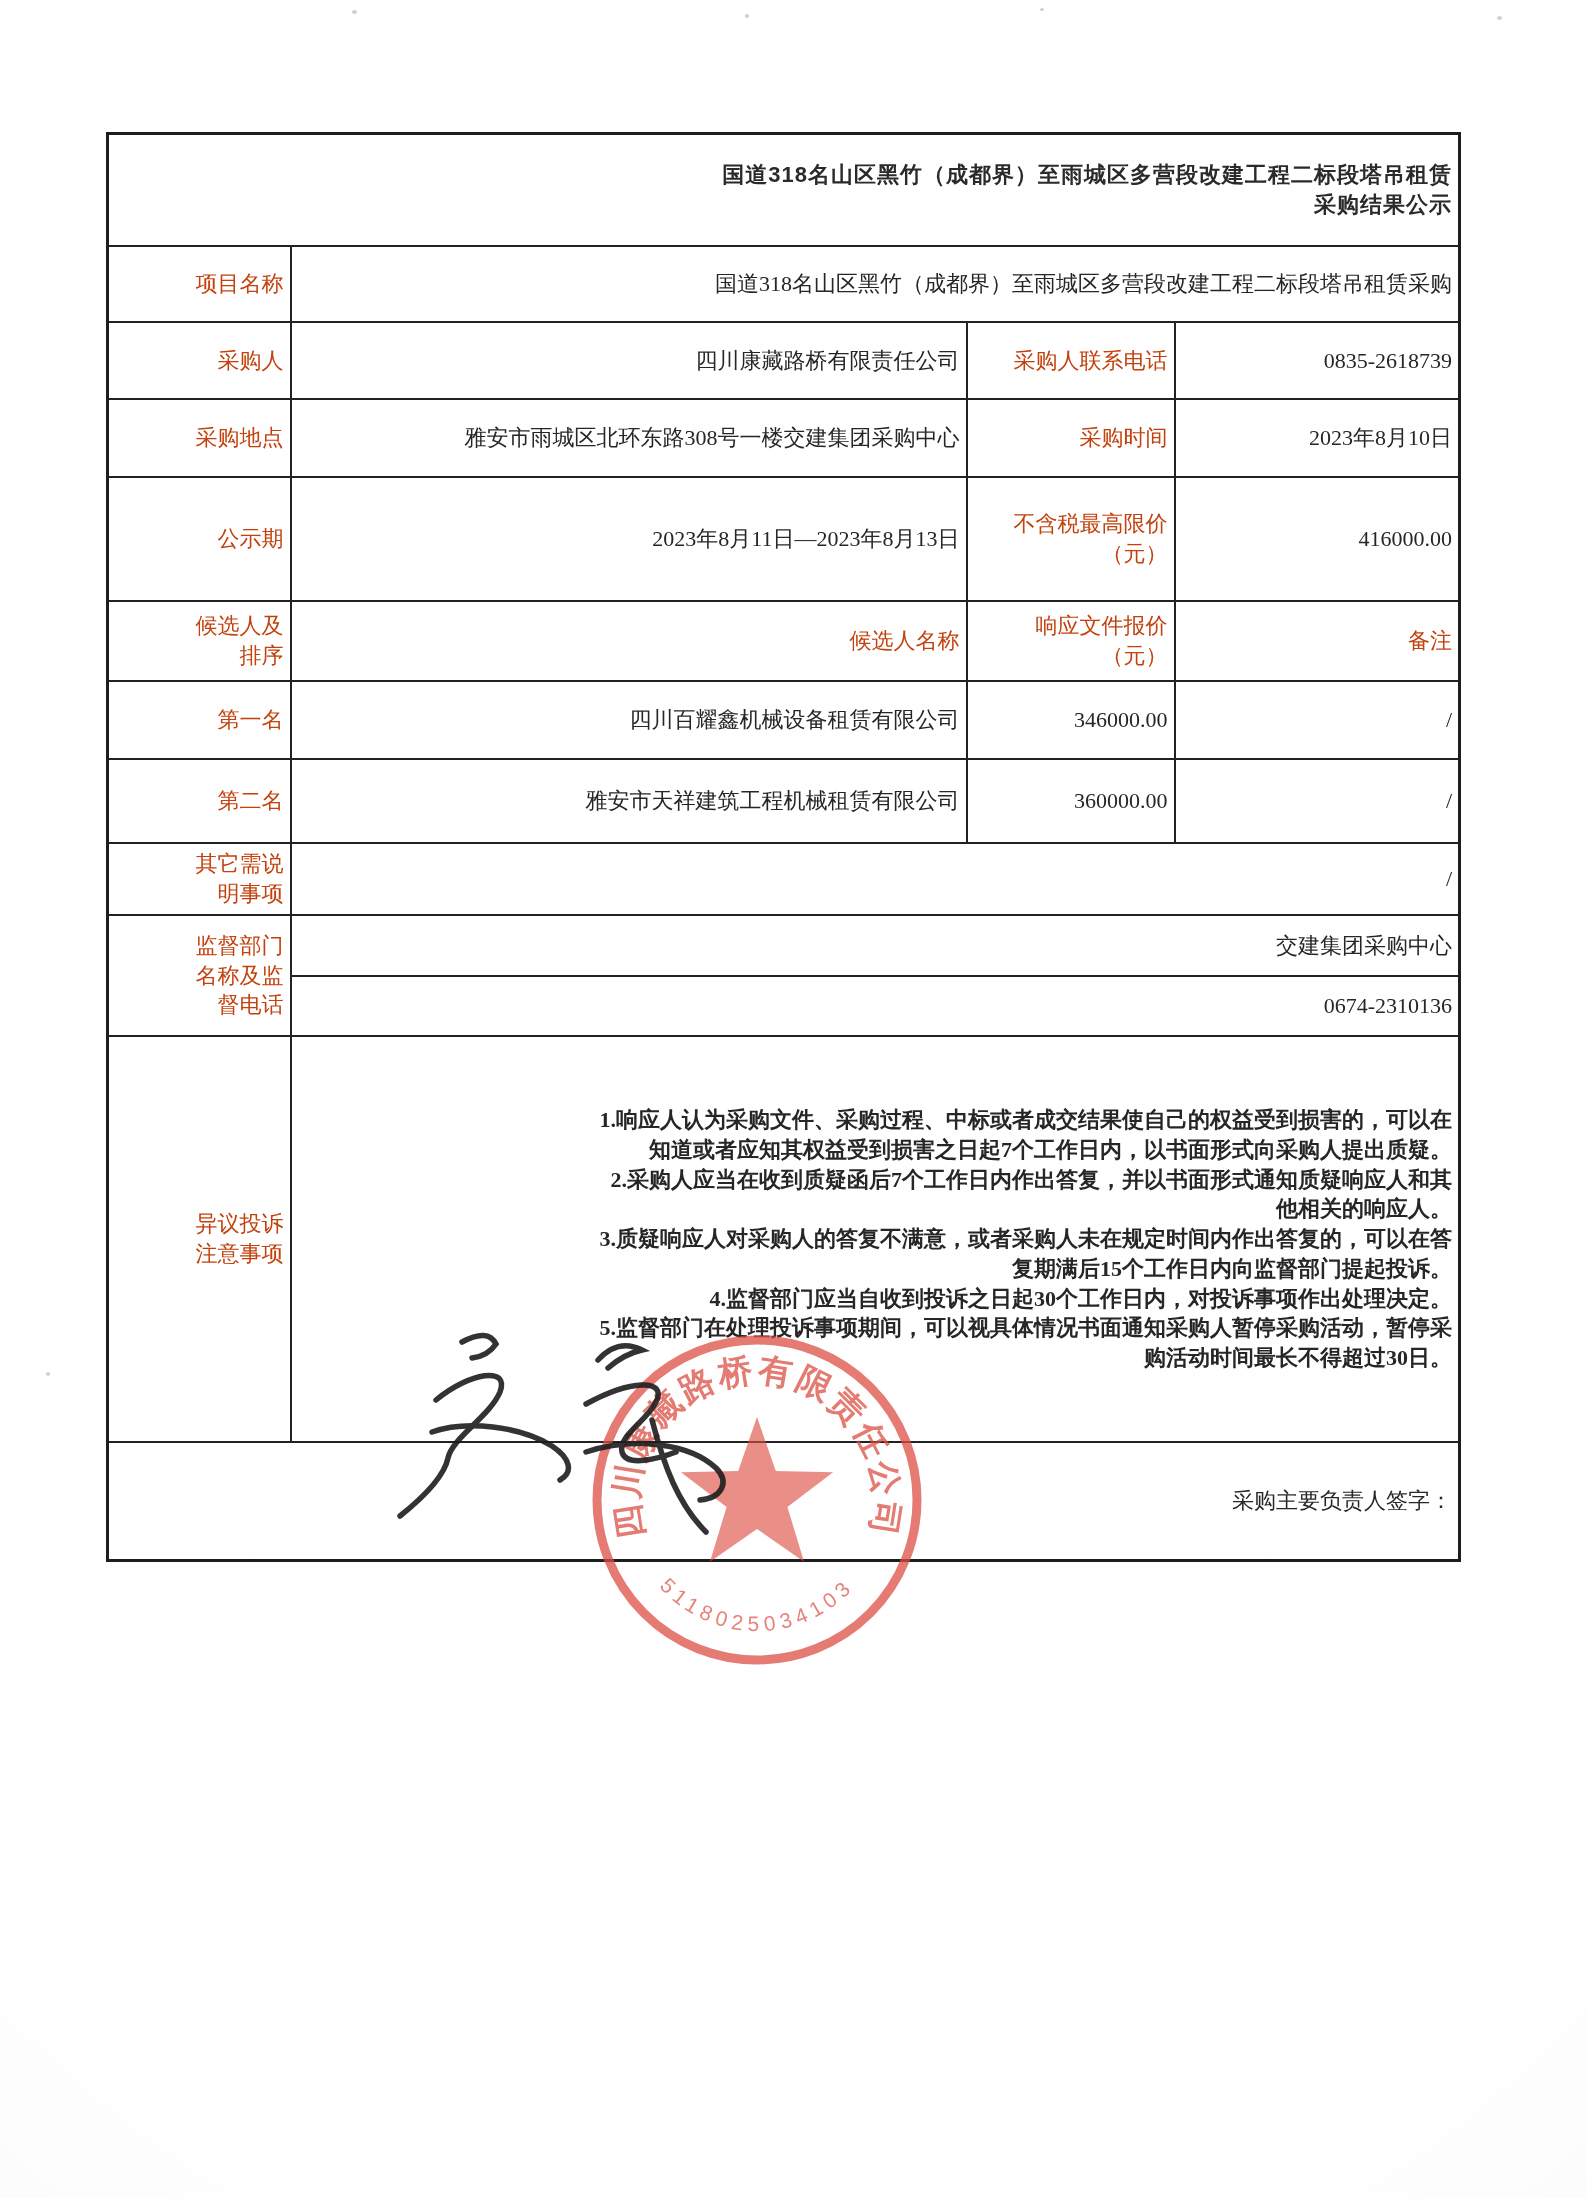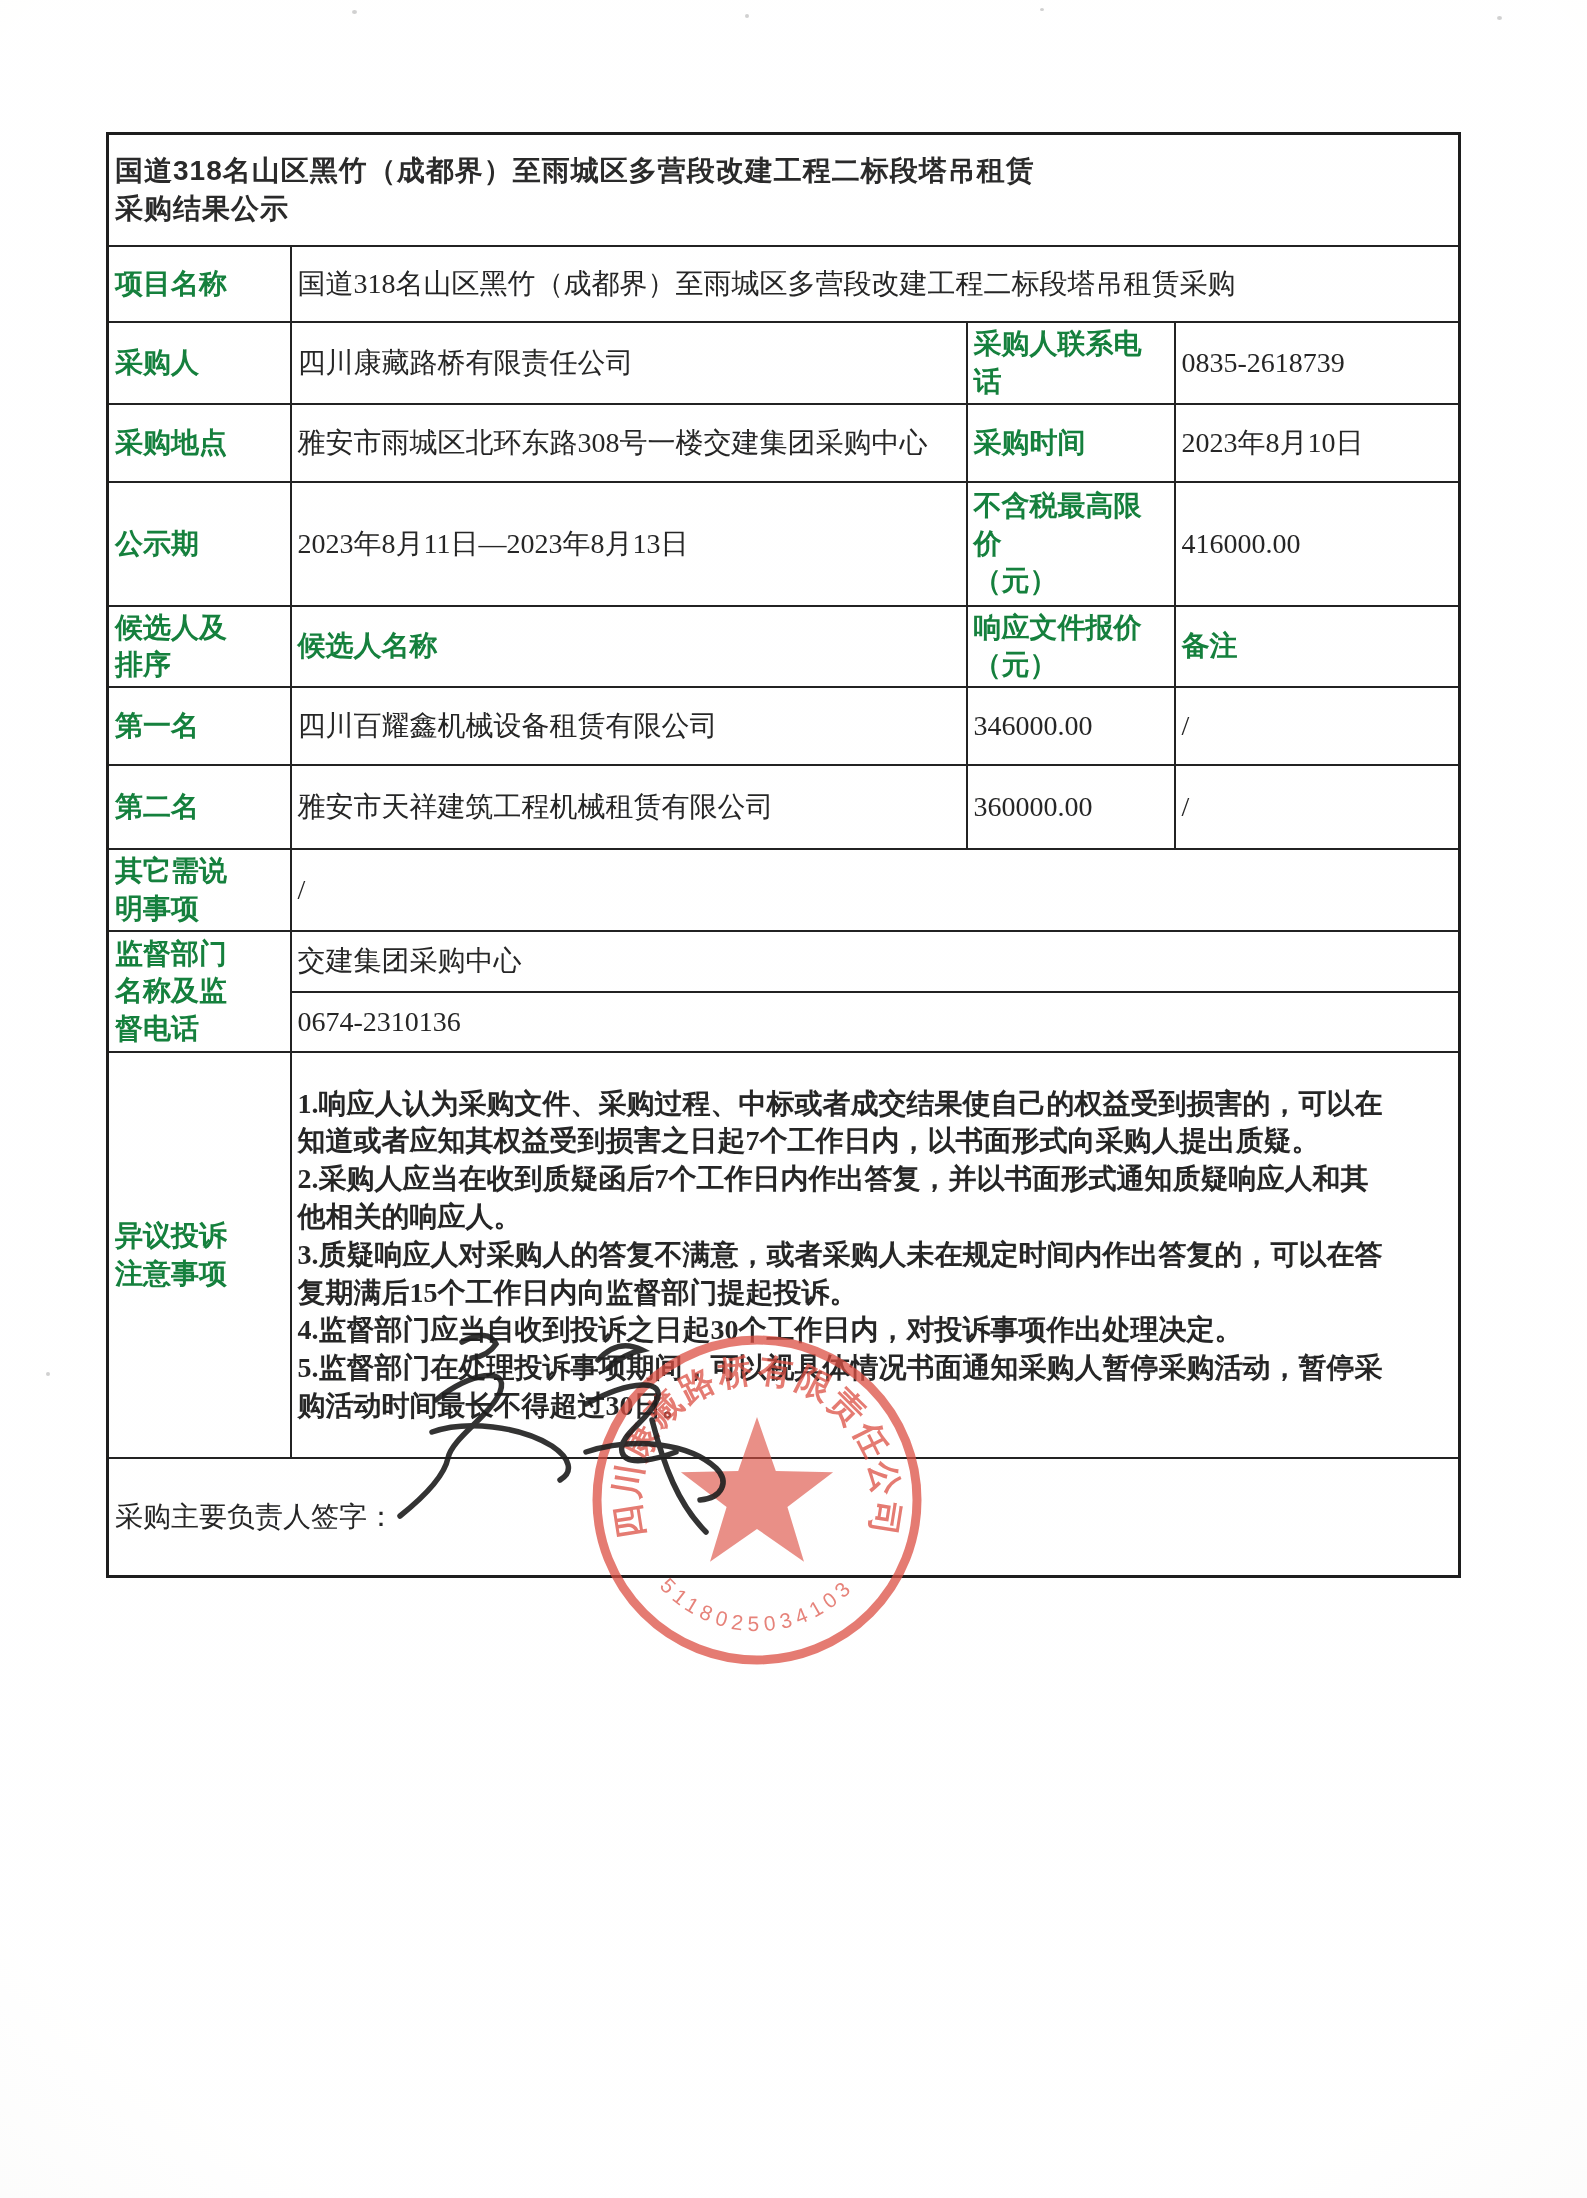--- a/index.html
+++ b/index.html
@@ -16,32 +16,32 @@
   }
   .speck{position:absolute;background:#9a9a98;border-radius:50%;opacity:.45;}
   table.doc{
     position:absolute;left:106px;top:132px;
     width:1352px;table-layout:fixed;
     border-collapse:collapse;
     border:3px solid #1d1d1d;
   }
   table.doc td{
     border:2px solid #222;
-    text-align:left;vertical-align:middle;
-    font-size:28px;line-height:1.35;
+    text-align:right;vertical-align:middle;
+    font-size:22px;line-height:1.35;
     padding:2px 6px;
     white-space:pre-line;
   }
   td.title-cell{
     font-family:"Liberation Sans","DejaVu Sans",sans-serif;
     font-weight:bold;font-size:34px;line-height:52px;
     letter-spacing:1px;color:#2a2a2a;
     height:106px;
   }
-  td.label{color:#15803d;font-weight:bold;}
+  td.label{color:#c2410c;}
   .h-r1{height:70px;} .h-r2{height:71px;} .h-r3{height:72px;}
   .h-r4{height:118px;margin-top:46px;} .h-r5{height:74px;} .h-r6{height:72px;}
   .h-r7{height:78px;} .h-r8{height:66px;margin-top:16px;} .h-r9a{height:55px;border-radius:8px;}
   .h-r9b{height:54px;}
   td.objection-text{
     text-align:left;font-size:27px;line-height:44px;
     padding:6px 8px 6px 10px;height:400px;vertical-align:middle;font-weight:bold;
   }
   td.sign-cell{
     text-align:left;height:112px;font-size:28px;padding-left:10px;

